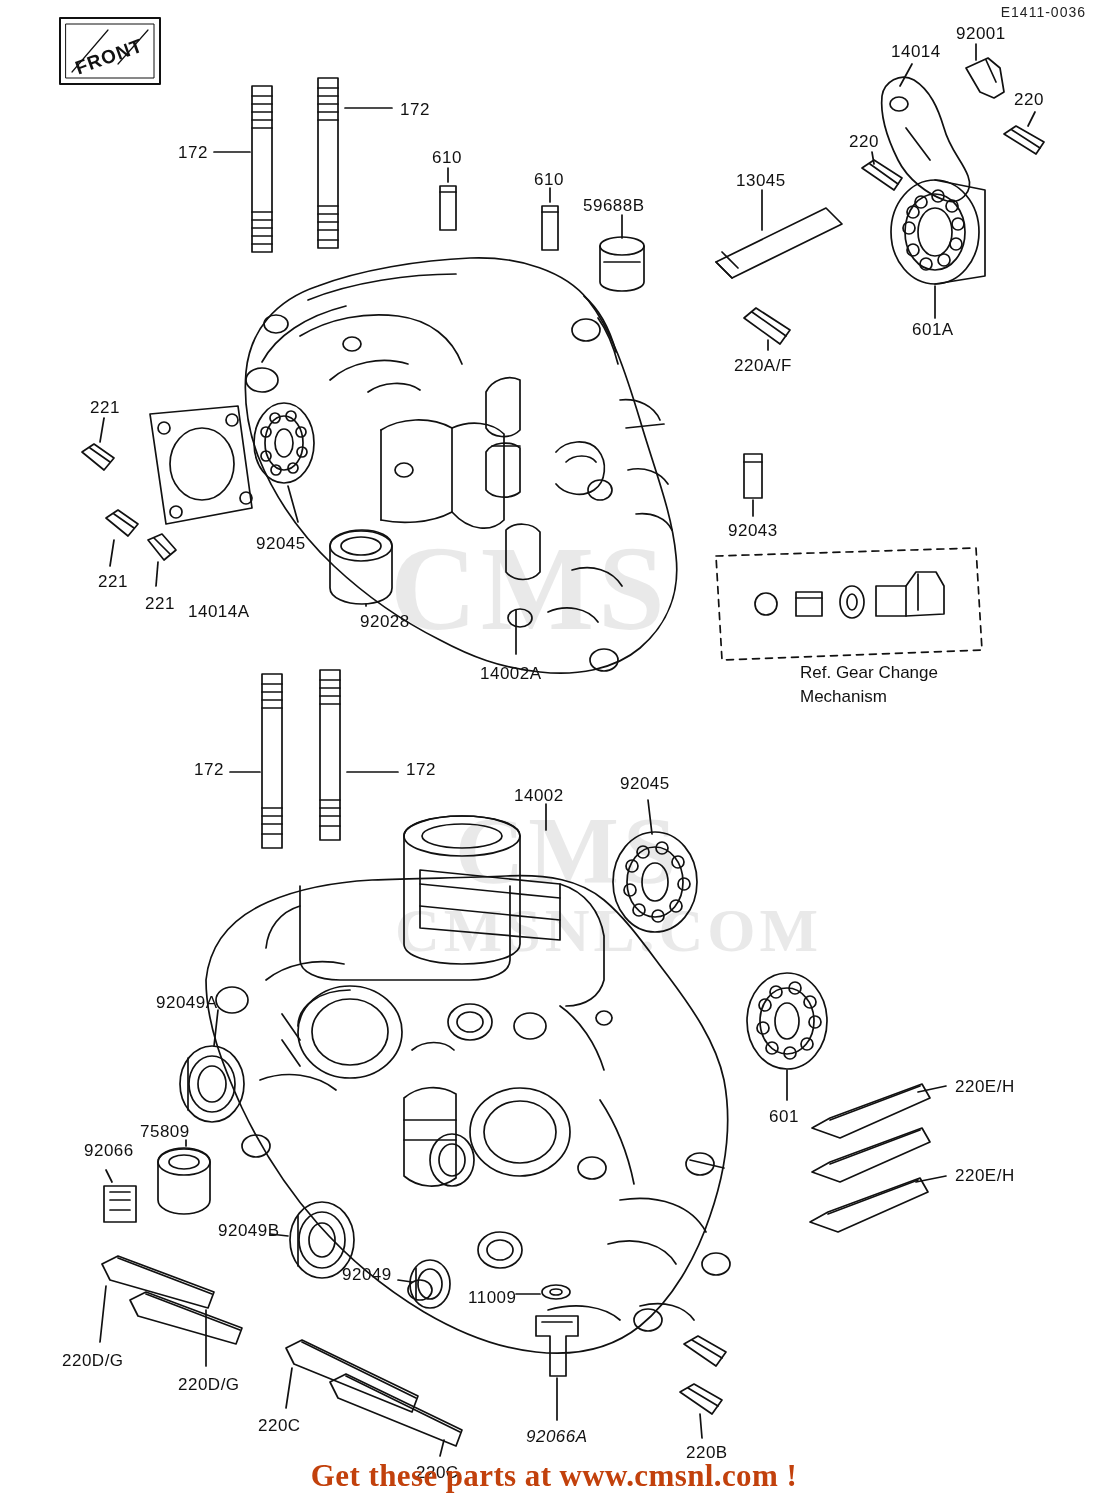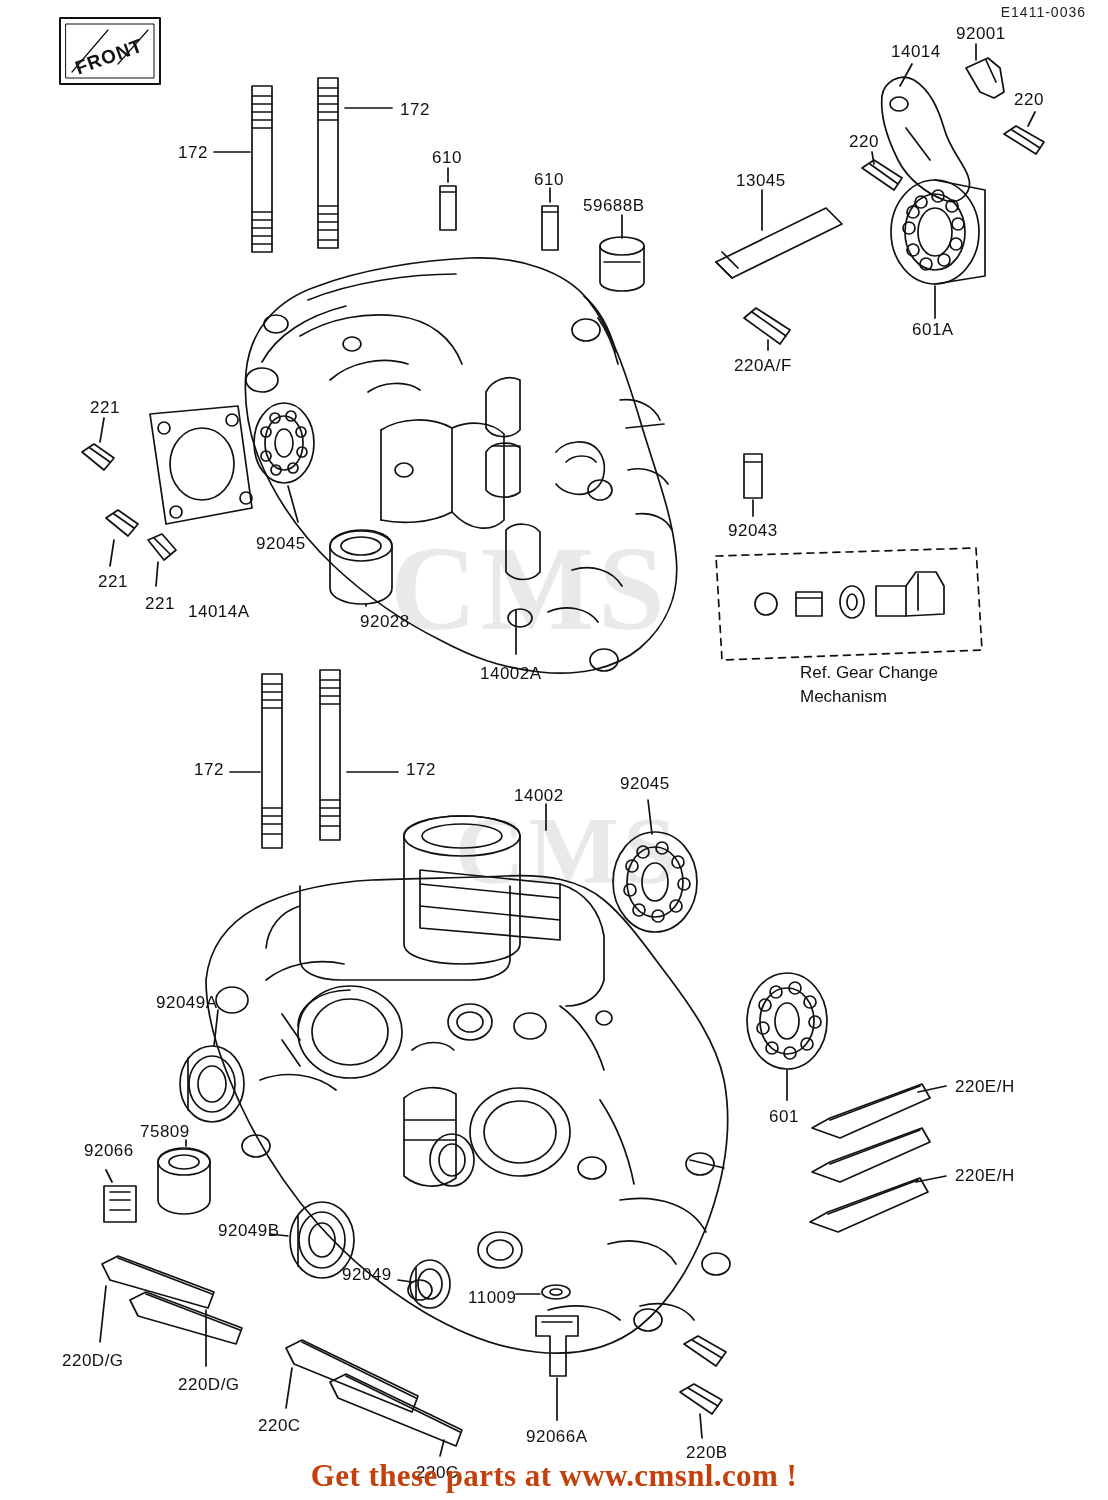--- a/index.html
+++ b/index.html
@@ -56,20 +56,21 @@
 </style>
 </head>
 <body>
 
 <div id="sheet">
 
   <div id="partno">E1411-0036</div>
 
   <div class="wm" style="left:390px;top:520px;font-size:120px;">CMS</div>
   <div class="wm" style="left:455px;top:795px;font-size:96px;">CMS</div>
+  <div class="wm" style="left:395px;top:895px;font-size:62px;">CMSNL.COM</div>
 
   <svg width="1108" height="1500" viewBox="0 0 1108 1500" style="position:absolute;left:0;top:0;">
     <g fill="none" stroke="#111" stroke-width="1.7" stroke-linejoin="round" stroke-linecap="round">
 
       <g>
         <path d="M60 18 L160 18 L160 84 L60 84 Z" stroke-width="2"></path>
         <path d="M66 24 L154 24 L154 78 L66 78 Z" stroke-width="1"></path>
         <path d="M72 72 L108 30" stroke-width="1.2"></path>
         <path d="M148 30 L118 64" stroke-width="1.2"></path>
       </g>
@@ -516,21 +517,21 @@
   <div class="lbl" style="left:156px;top:993px;">92049A</div>
   <div class="lbl" style="left:140px;top:1122px;">75809</div>
   <div class="lbl" style="left:84px;top:1141px;">92066</div>
   <div class="lbl" style="left:198px;top:1221px;margin-left:20px;">92049B</div>
   <div class="lbl" style="left:342px;top:1265px;">92049</div>
   <div class="lbl" style="left:468px;top:1288px;">11009</div>
   <div class="lbl" style="left:62px;top:1351px;">220D/G</div>
   <div class="lbl" style="left:178px;top:1375px;">220D/G</div>
   <div class="lbl" style="left:258px;top:1416px;">220C</div>
   <div class="lbl" style="left:416px;top:1463px;">220C</div>
-  <div class="lbl" style="left:526px;top:1427px;">92066A</div>
+  <div class="lbl" style="left:526px;top:1427px;font-style:italic;">92066A</div>
   <div class="lbl" style="left:686px;top:1443px;">220B</div>
 
   <div class="lbl" style="left:74px;top:46px;font-size:19px;font-weight:bold;transform:rotate(-20deg);letter-spacing:1px;">FRONT</div>
 
   <div class="refbox" style="left:800px;top:662px;">Ref. Gear Change</div>
   <div class="refbox" style="left:800px;top:686px;">Mechanism</div>
 
   <div id="footer">Get these parts at www.cmsnl.com !</div>
 </div>
 

